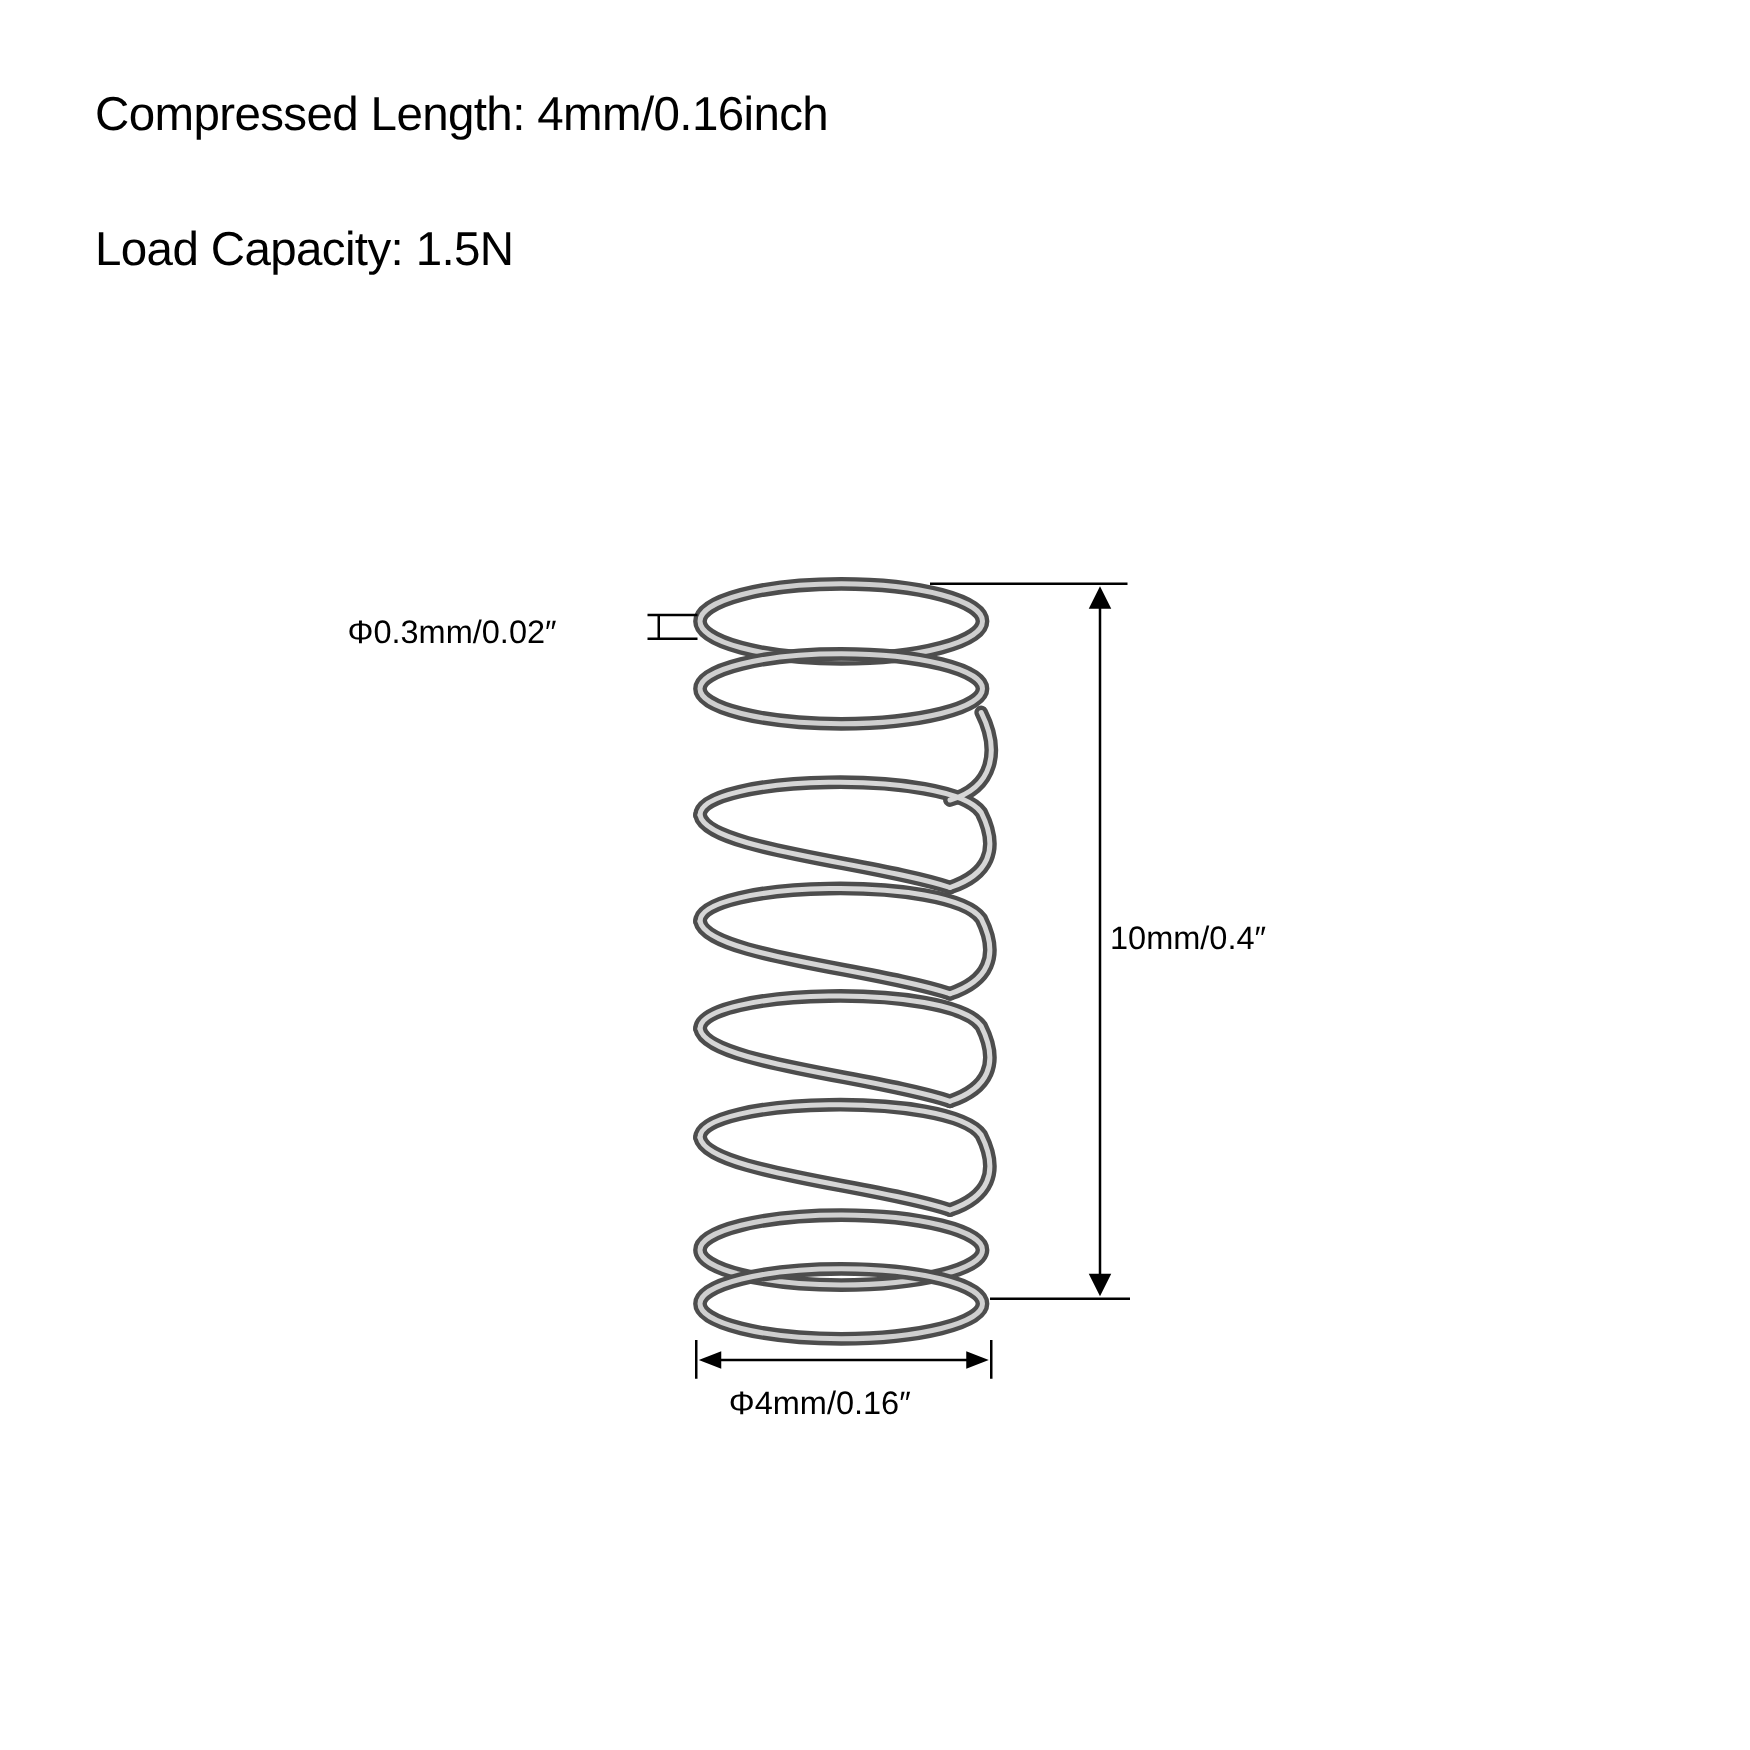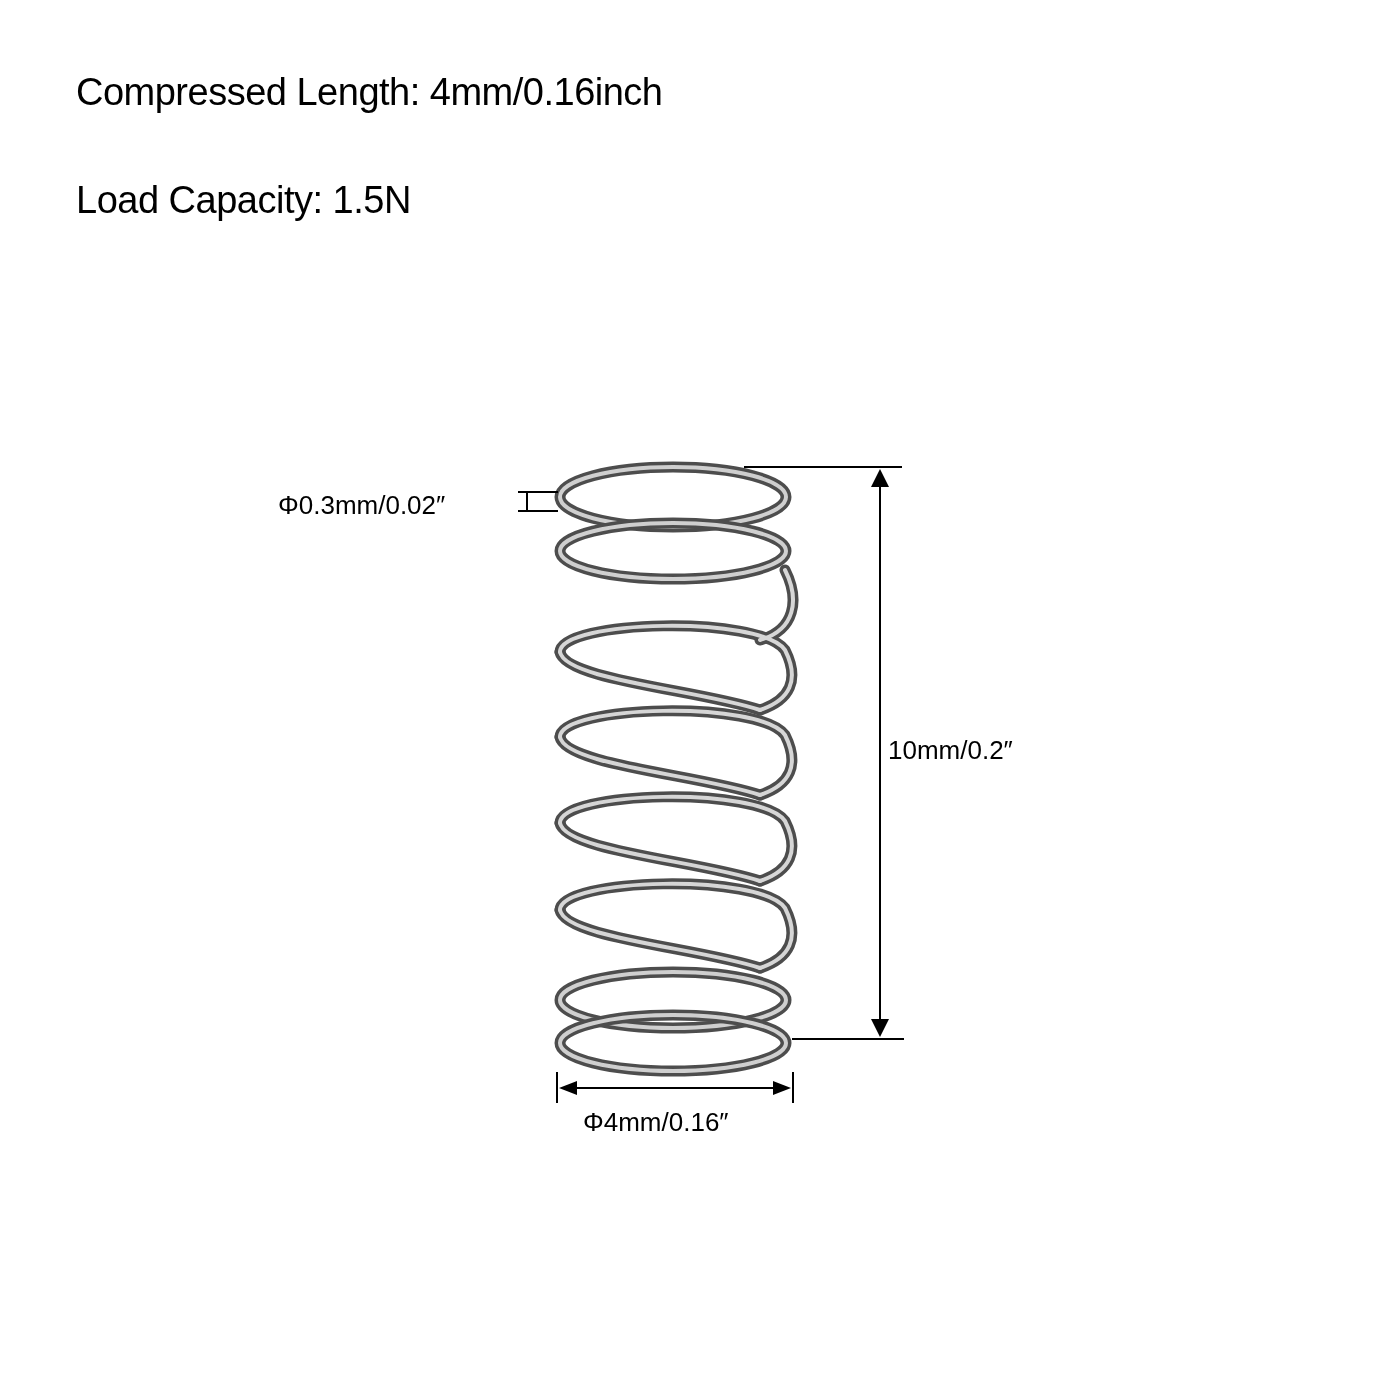--- a/index.html
+++ b/index.html
@@ -82,14 +82,14 @@
   <g stroke="#000" stroke-width="2" fill="#000">
     <line x1="557" y1="1072" x2="557" y2="1103"></line>
     <line x1="793" y1="1072" x2="793" y2="1103"></line>
     <line x1="568" y1="1088" x2="782" y2="1088"></line>
     <polygon points="559,1088 577,1081 577,1095" stroke="none"></polygon>
     <polygon points="791,1088 773,1081 773,1095" stroke="none"></polygon>
   </g>
 </svg>
 
 <div id="wire-label" class="label">Φ0.3mm/0.02″</div>
-<div id="length-label" class="label">10mm/0.2″</div>
+<div id="length-label" class="label">10mm/0.4″</div>
 <div id="od-label" class="label">Φ4mm/0.16″</div>
 
 </body></html>

